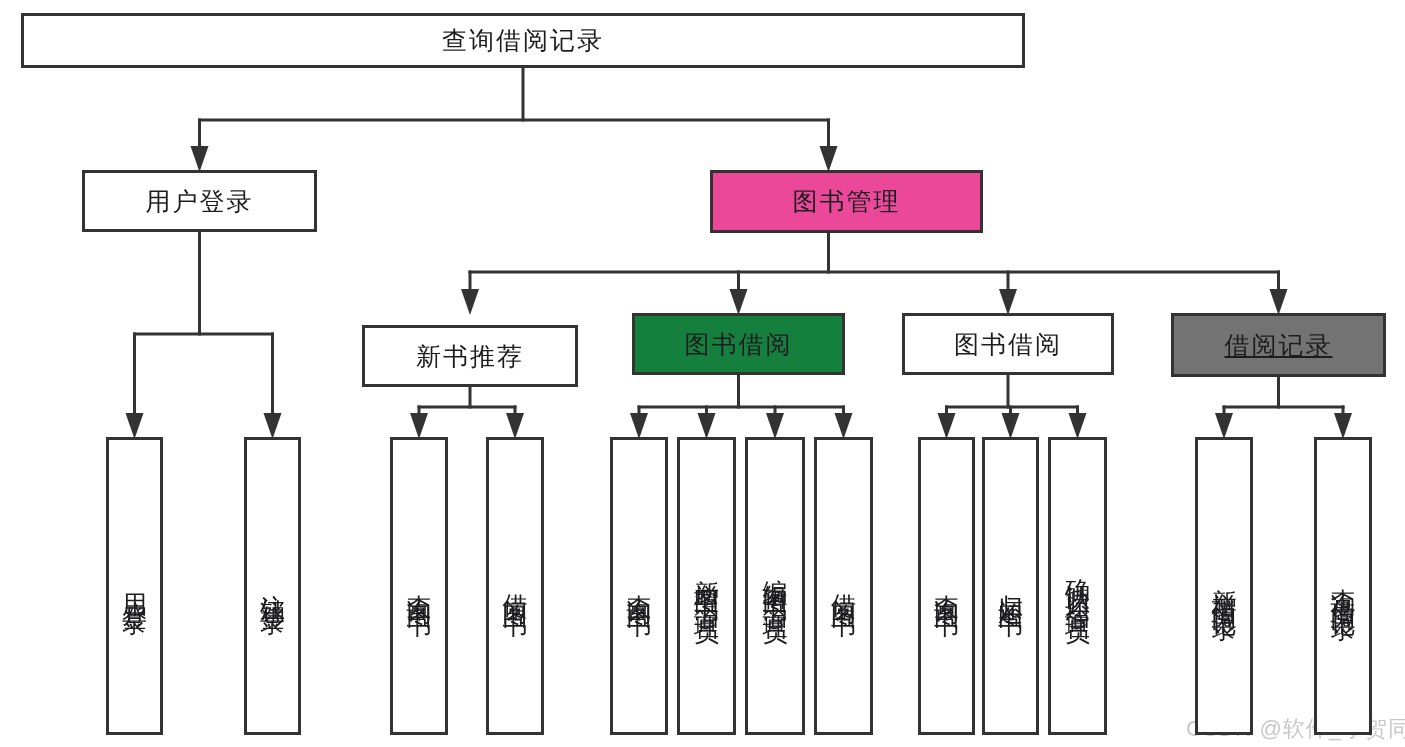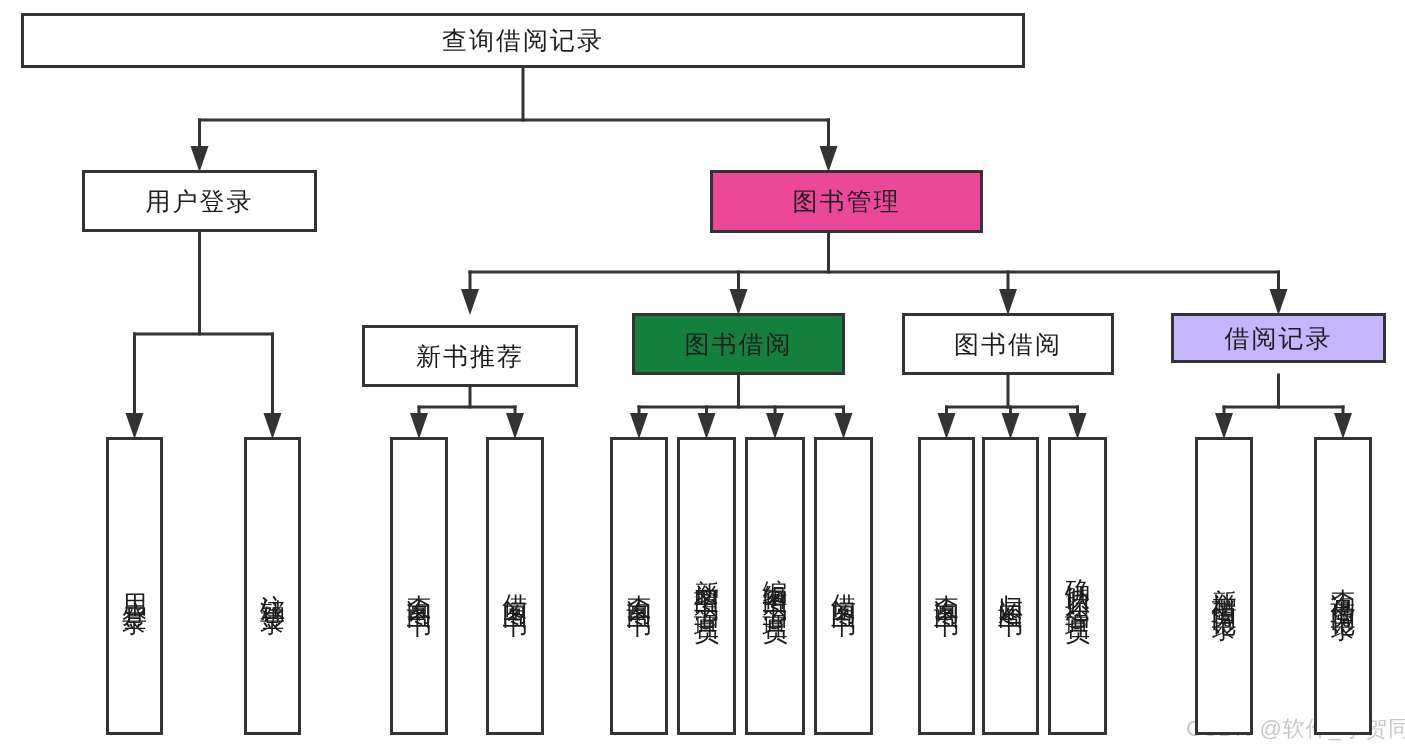--- a/index.html
+++ b/index.html
@@ -125,21 +125,21 @@
     </div>
     <div class="node" style="left: 362px; top: 313px; width: 216px; height: 62px; border-color: rgb(51, 51, 51); background: rgb(255, 255, 255); color: rgb(29, 29, 31); margin-top: 12px;">
       <span>新书推荐</span>
     </div>
     <div class="node" style="left: 632px; top: 313px; width: 213px; height: 62px; border-color: rgb(51, 51, 51); background: #15803d; color: rgb(29, 29, 31);">
       <span>图书借阅</span>
     </div>
     <div class="node" style="left: 902px; top: 313px; width: 212px; height: 62px; border-color: rgb(51, 51, 51); background: rgb(255, 255, 255); color: rgb(29, 29, 31);">
       <span>图书借阅</span>
     </div>
-    <div class="node" style="left: 1171px; top: 313px; width: 215px; height: 50px; border-color: rgb(51, 51, 51); background: #c4b5fd; color: rgb(29, 29, 31);">
+    <div class="node" style="left: 1171px; top: 313px; width: 215px; height: 64px; border-color: rgb(51, 51, 51); background: #737373; color: rgb(29, 29, 31); text-decoration: underline;">
       <span>借阅记录</span>
     </div>
     <div class="node v" style="left: 106px; top: 437px; width: 57px; height: 298px; border-color: rgb(51, 51, 51); background: rgb(255, 255, 255); color: rgb(29, 29, 31);">
       <span>用户登录</span>
     </div>
     <div class="node v" style="left: 244px; top: 437px; width: 57px; height: 298px; border-color: rgb(51, 51, 51); background: rgb(255, 255, 255); color: rgb(29, 29, 31);">
       <span>注销登录</span>
     </div>
     <div class="node v" style="left: 390px; top: 437px; width: 58px; height: 298px; border-color: rgb(51, 51, 51); background: rgb(255, 255, 255); color: rgb(29, 29, 31);">
       <span>查询图书</span>

